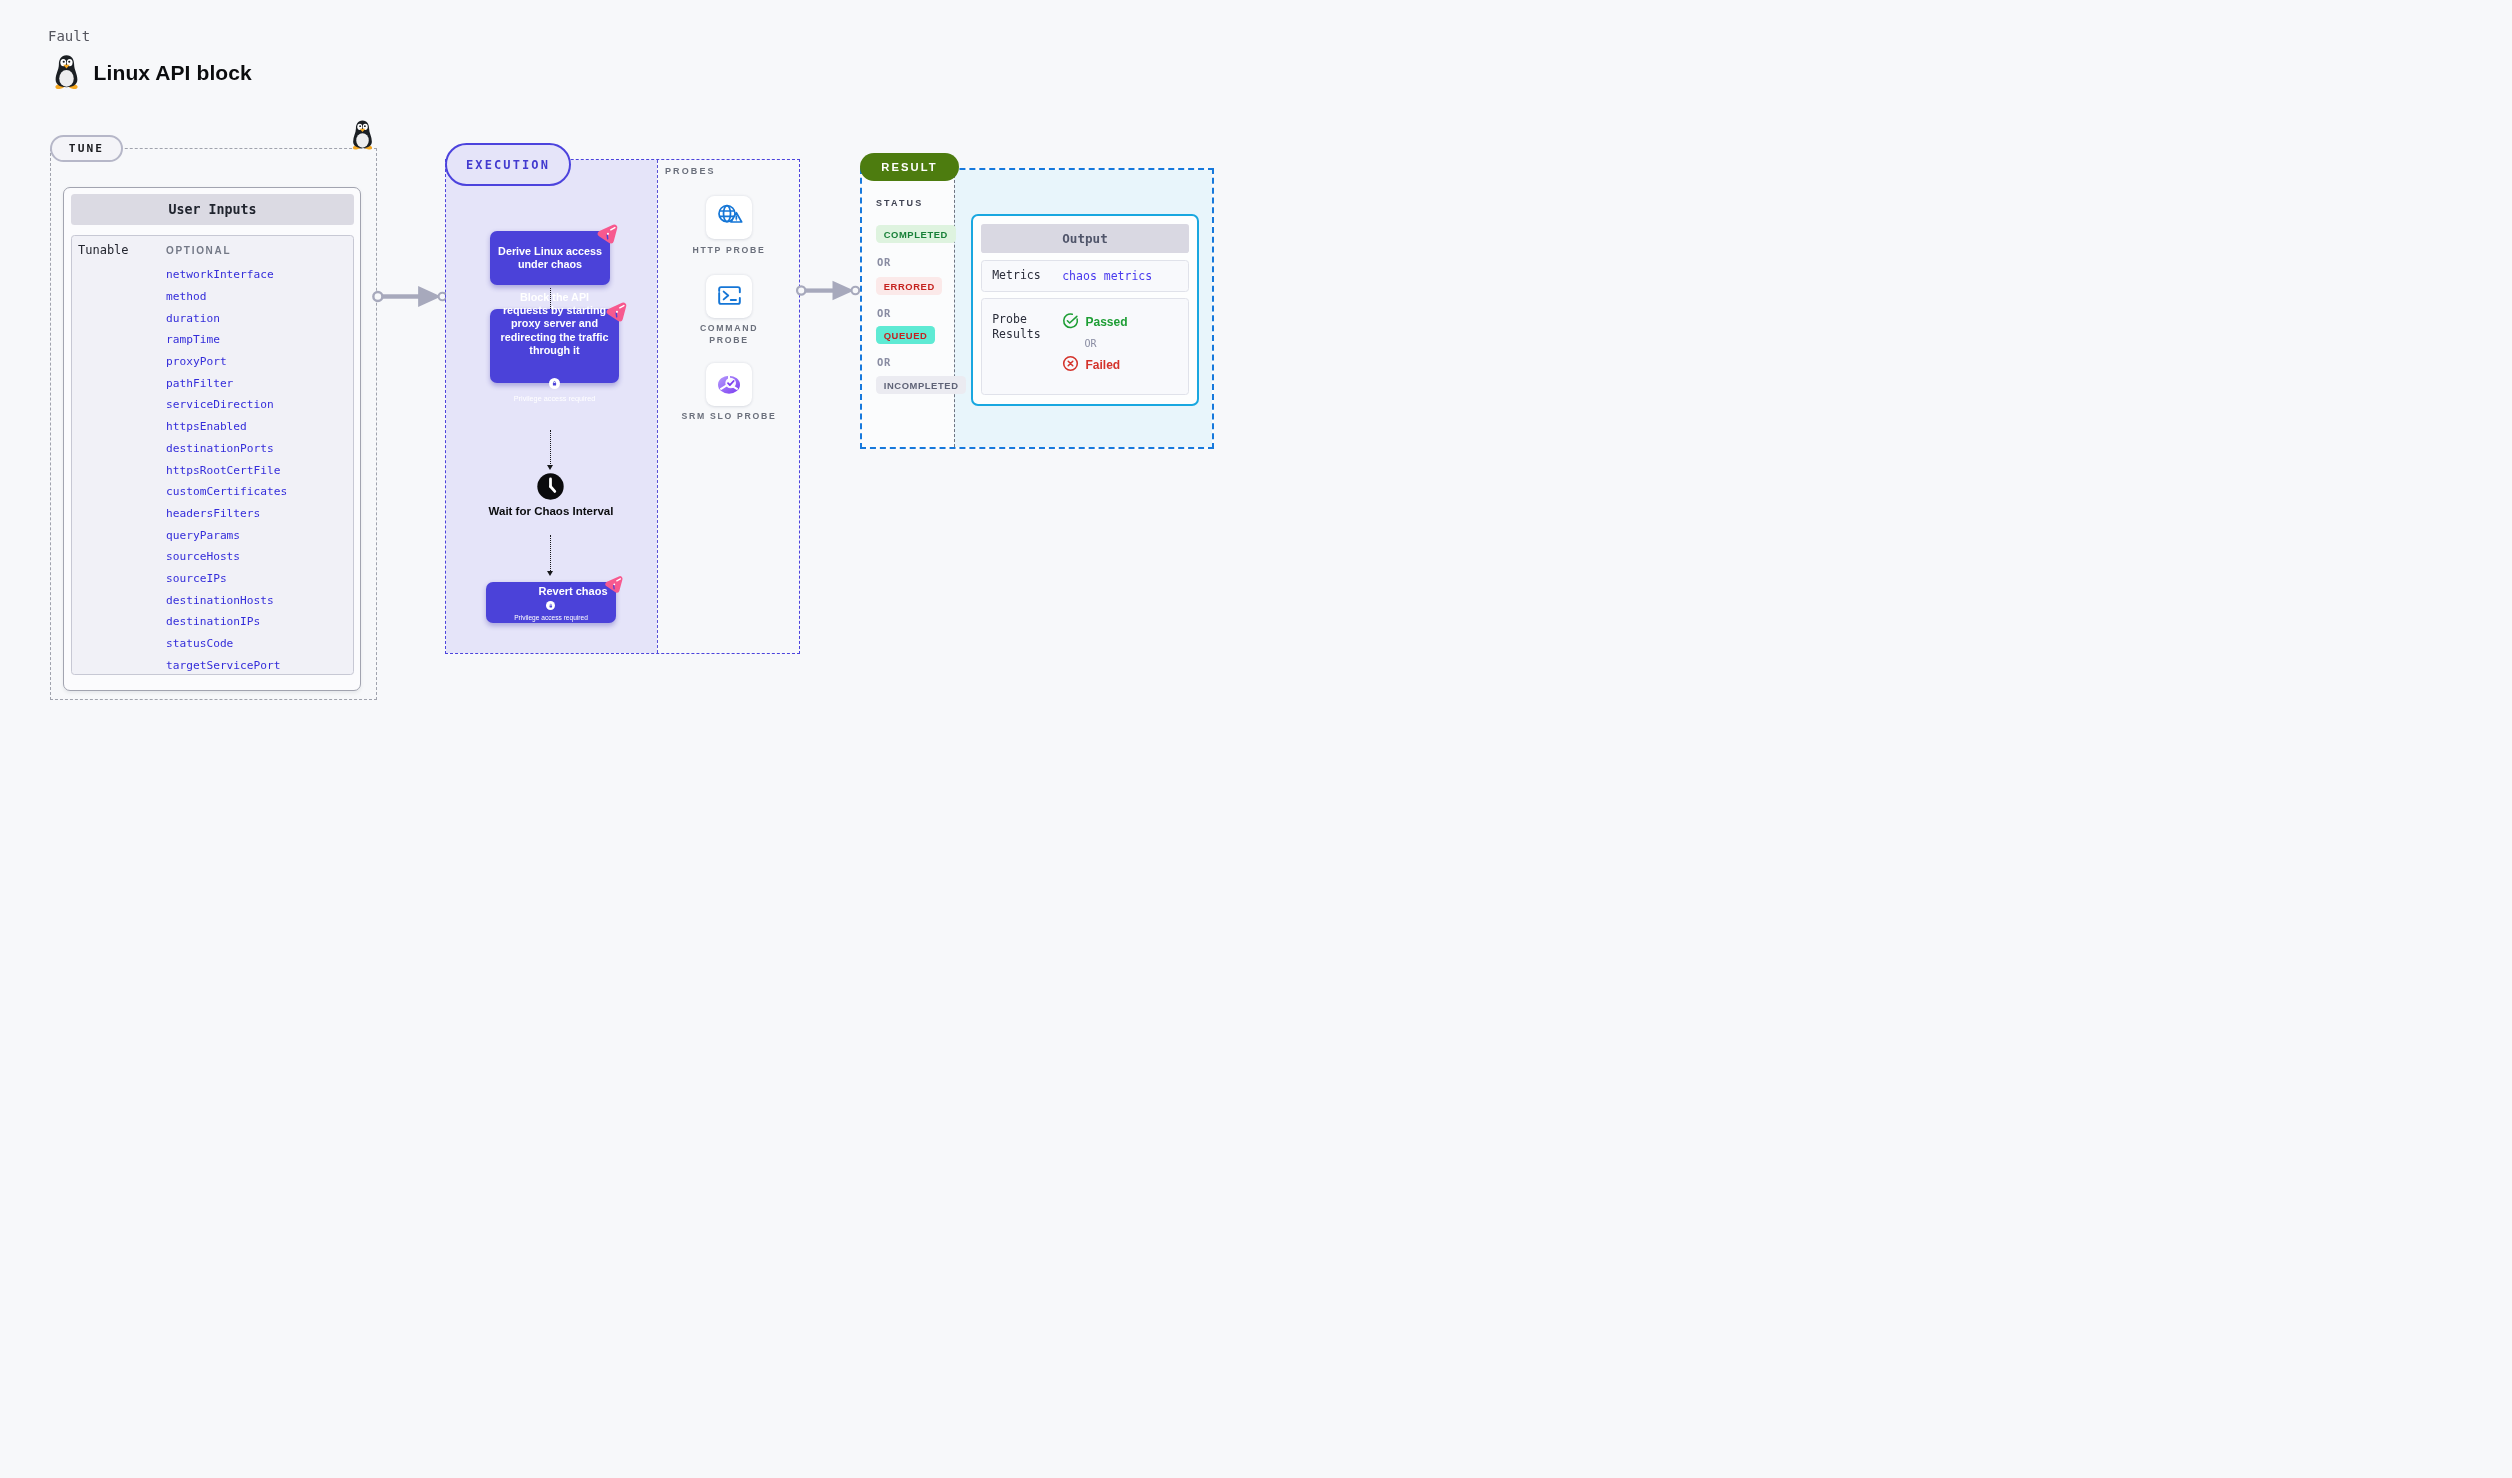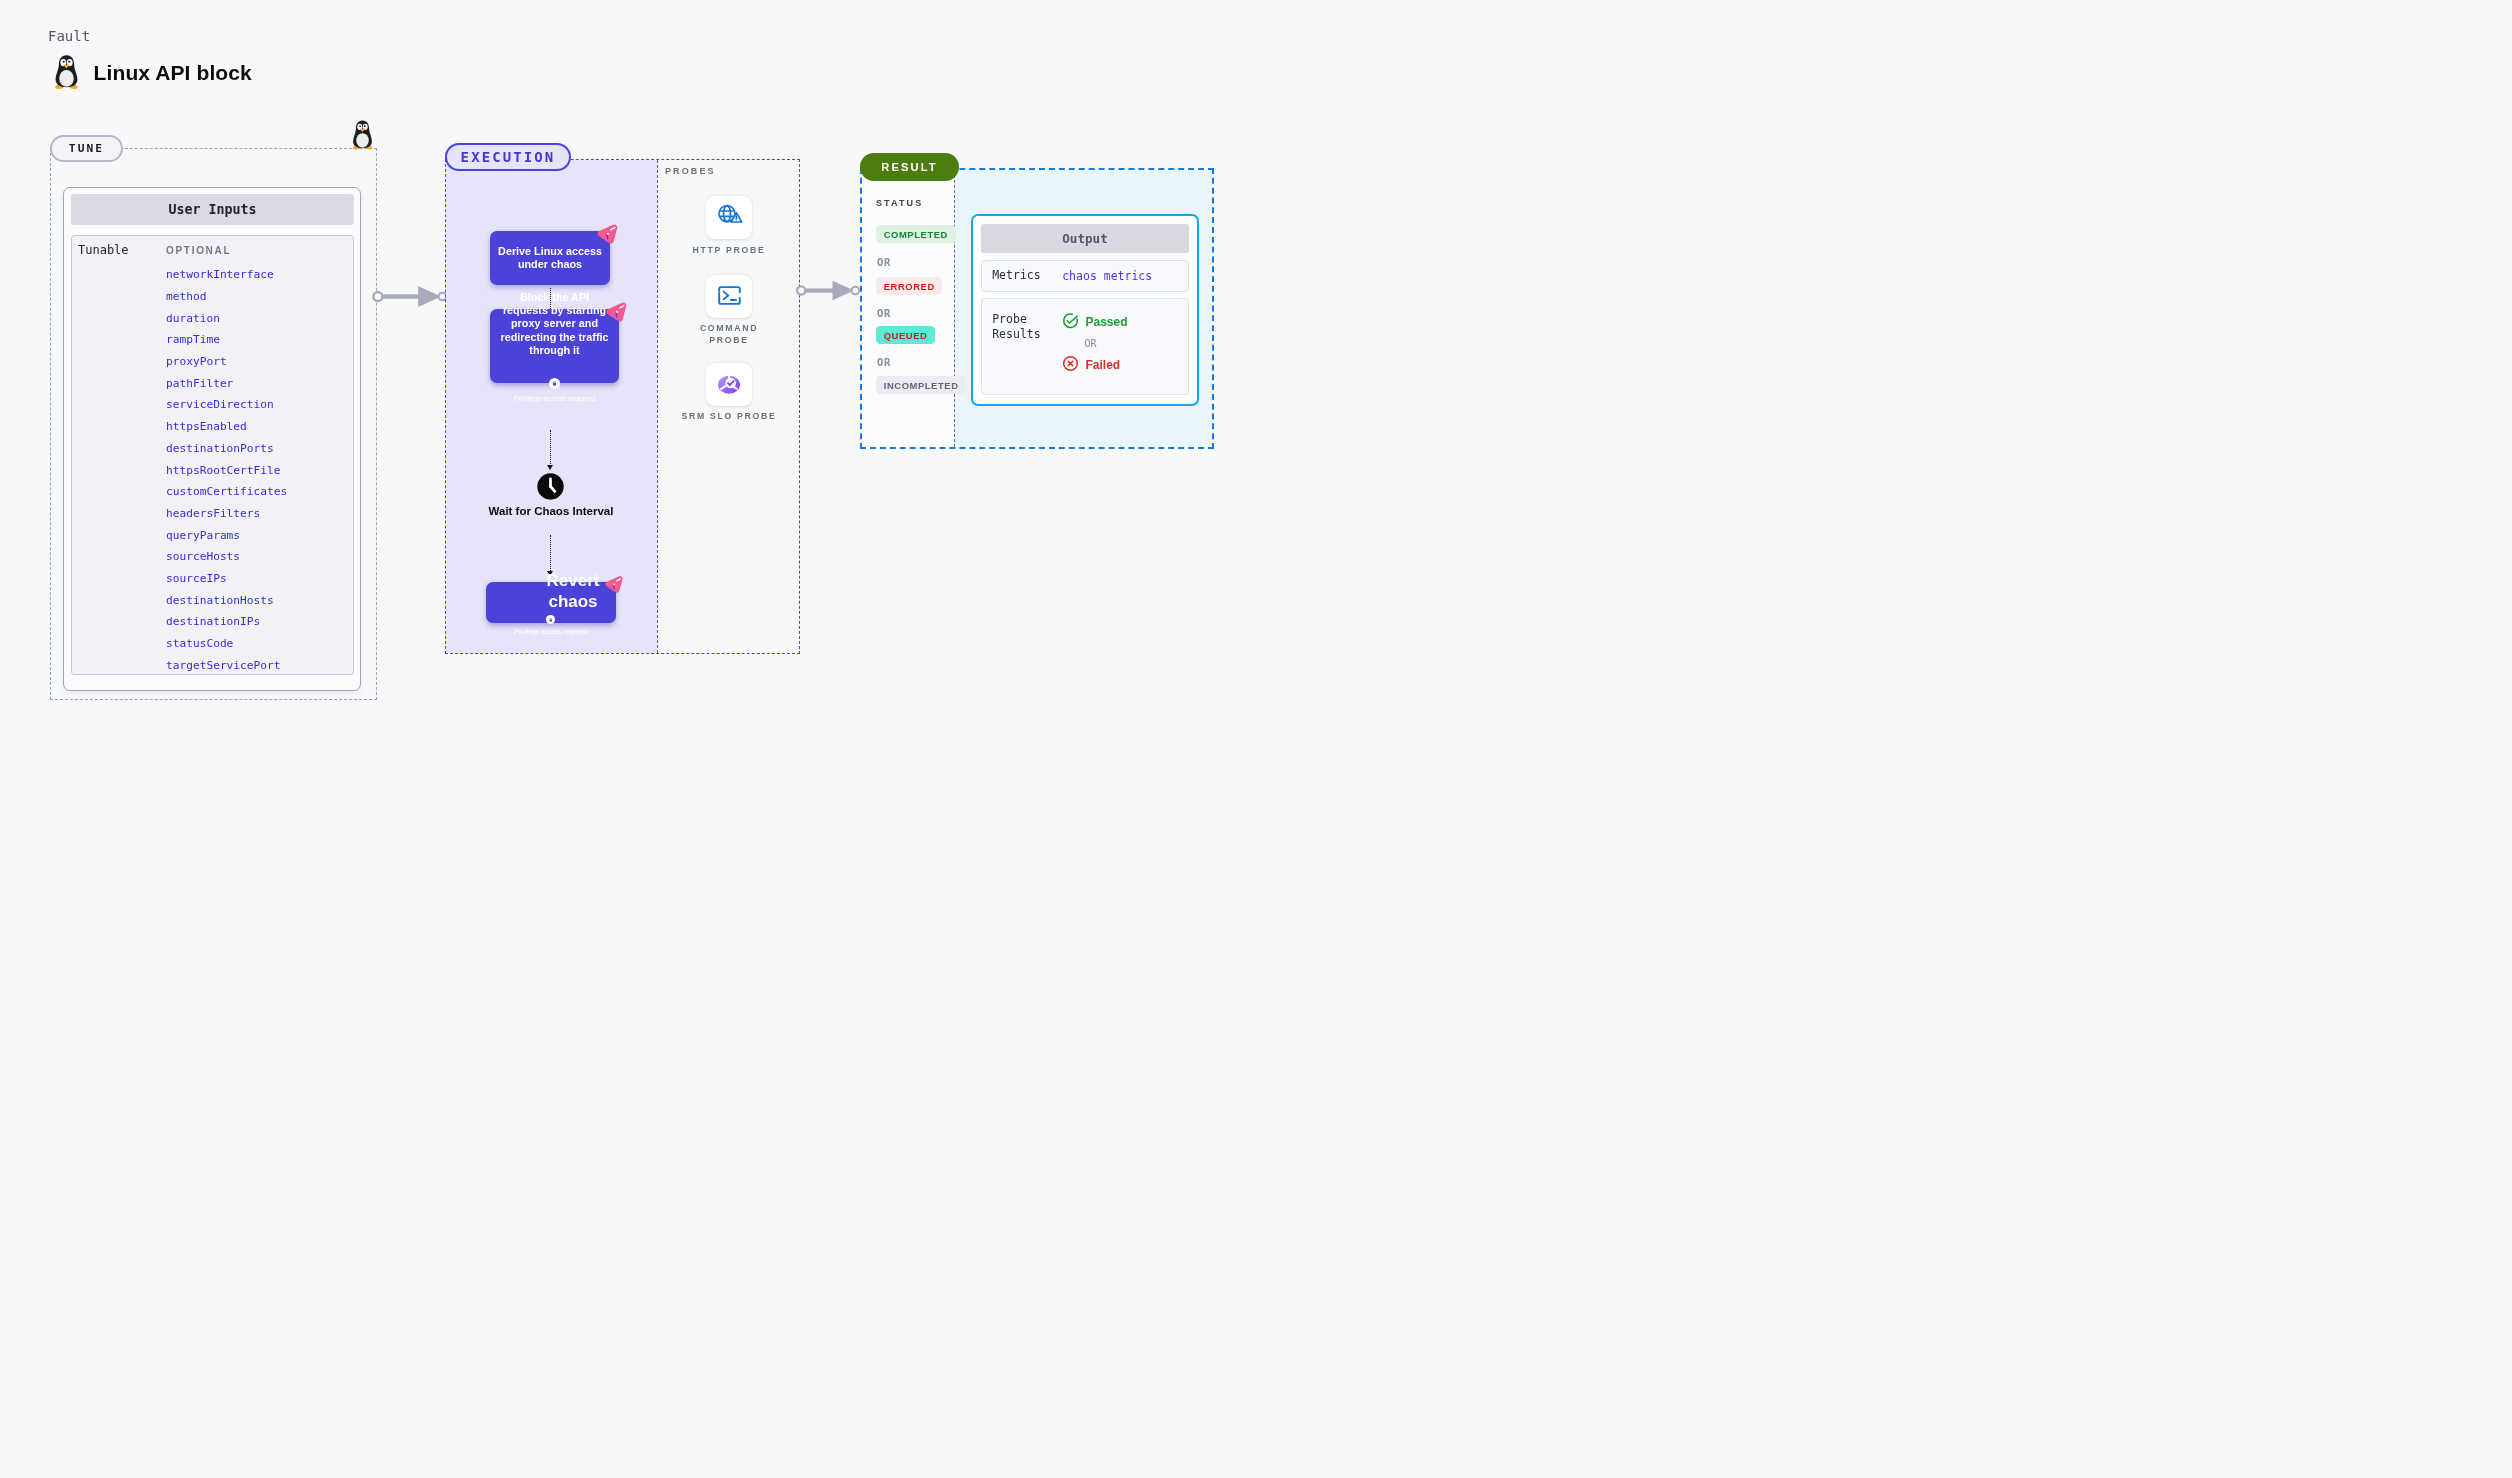--- a/index.html
+++ b/index.html
@@ -11,22 +11,22 @@
   
   .fault-label{left:48px;top:28px;font-size:14px;color:#54555E;}
   .title-row{left:52px;top:54px;display:flex;align-items:center;gap:12.6px;}
   .page-title{font-size:21px;font-weight:bold;color:#0b0c0e;letter-spacing:0.1px;}
 
   
   .pill{display:flex;align-items:center;justify-content:center;border-radius:698px;
         font-weight:bold;box-sizing:border-box;}
   .tune-pill{left:50px;top:135px;width:73px;height:26.5px;background:#F4F4F8;
              border:2.1px solid #B6B7C8;color:#1A1B1F;font-size:11.2px;letter-spacing:2.1px;z-index:5;}
-  .exec-pill{left:445px;top:143px;width:126px;height:28px;background:#E5E4F9;
-             border:2.1px solid #4C43DD;color:#423ACF;font-size:14px;letter-spacing:2.1px;z-index:5;}
+  .exec-pill{left:445px;top:143px;width:126px;height:43px;background:#E5E4F9;
+             border:2.1px solid #4C43DD;color:#423ACF;font-size:12px;letter-spacing:2.1px;z-index:5;}
   .result-pill{left:860px;top:153px;width:99px;height:28px;background:#4d7c0f;
              border:none;color:#fff;font-size:11.2px;letter-spacing:2.1px;z-index:5;}
 
   
   .tune-box{left:50px;top:148px;width:327px;height:552px;border:1.4px dashed #A0A3AD;box-sizing:border-box;}
   .tux-on-line{left:350px;top:119px;z-index:6;}
   .ui-card{left:63px;top:187px;width:298px;height:504px;background:#FBFBFD;border:1.4px solid #A2A4B0;
            border-radius:7px;box-sizing:border-box;box-shadow:0 1.4px 3.5px rgba(40,45,70,.08);}
   .ui-header{left:71px;top:194px;width:283px;height:31px;background:#DBDAE3;border-radius:3.5px;
              display:flex;align-items:center;justify-content:center;font-size:13.3px;font-weight:bold;color:#20242E;}
@@ -47,21 +47,21 @@
   .exec-fill{left:446px;top:160px;width:211px;height:493px;background:#E5E4F9;}
   .exec-divider{left:657px;top:160px;width:0;height:493px;border-left:1.4px dashed #5A52D8;}
   .chaos-box{position:absolute;background:#4B42D9;color:#fff;border-radius:7px;text-align:center;
              font-weight:bold;box-shadow:0 2.1px 5.6px rgba(43,34,160,.30);box-sizing:border-box;z-index:3;}
   .chaos-box .txt{font-size:10.8px;line-height:1.23;}
   .derive-box{left:490px;top:231px;width:120px;height:54px;display:flex;align-items:center;justify-content:center;padding:4.2px 7px;}
   .block-box{left:490px;top:309px;width:129px;height:74px;padding:8.4px 7px 7px;display:flex;flex-direction:column;
              align-items:center;justify-content:center;gap:21px;}
   .revert-box{left:486px;top:582px;width:130px;height:41px;padding:5.6px 7px 4.2px;display:flex;flex-direction:column;
              align-items:center;justify-content:center;gap:2.1px;}
-  .revert-box .txt{font-size:17px;margin-left:44px;}
+  .revert-box .txt{font-size:11px;margin-left:44px;}
   .priv{display:flex;align-items:center;justify-content:center;gap:4.2px;font-weight:normal;color:#fff;flex-direction:column;}
   .priv .ptxt{font-size:7.3px;}
   .revert-box .priv .ptxt{font-size:6.6px;}
   .lock-circle{width:11.2px;height:11.2px;background:#fff;border-radius:50%;display:flex;
                align-items:center;justify-content:center;flex:none;}
   .badge-pink{position:absolute;top:-9px;right:-9px;width:24px;height:24px;z-index:4;}
   .dotv{position:absolute;width:0;border-left:1.7px dotted #17181c;}
   .arrow-down{position:absolute;width:0;height:0;border-left:3.5px solid transparent;
               border-right:3.5px solid transparent;border-top:5.6px solid #17181c;}
   .clock-wrap{left:536px;top:472px;}

